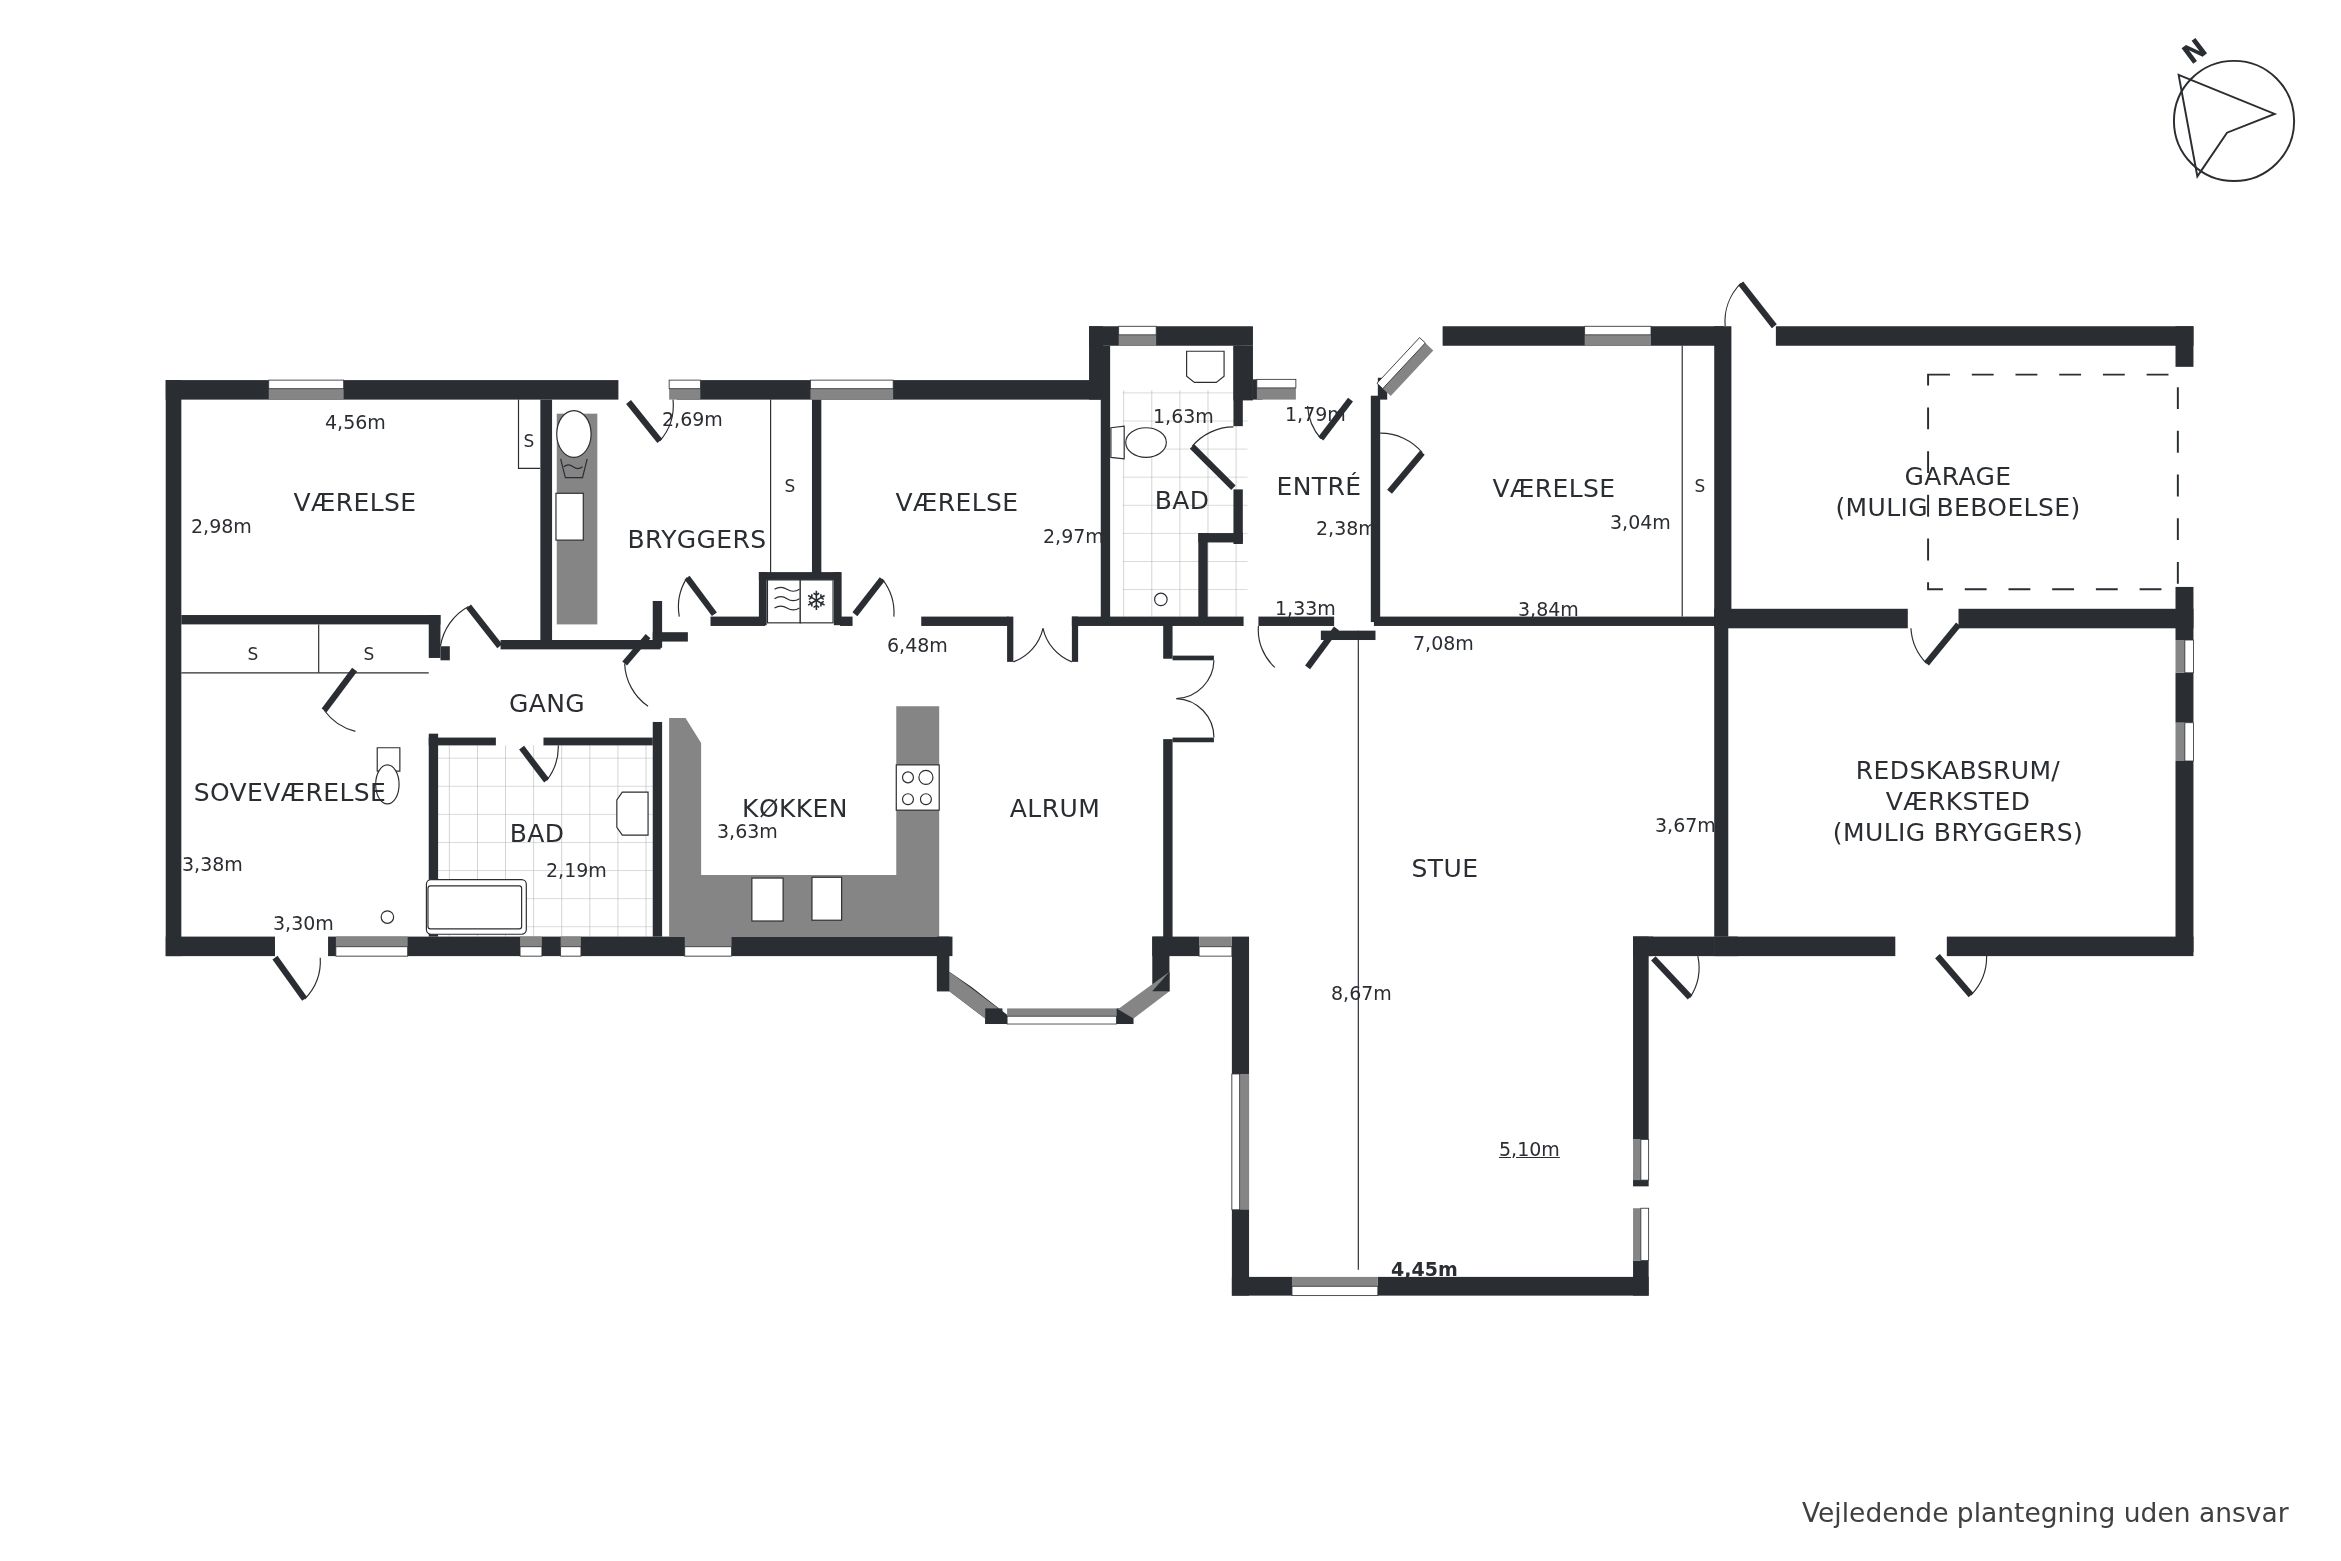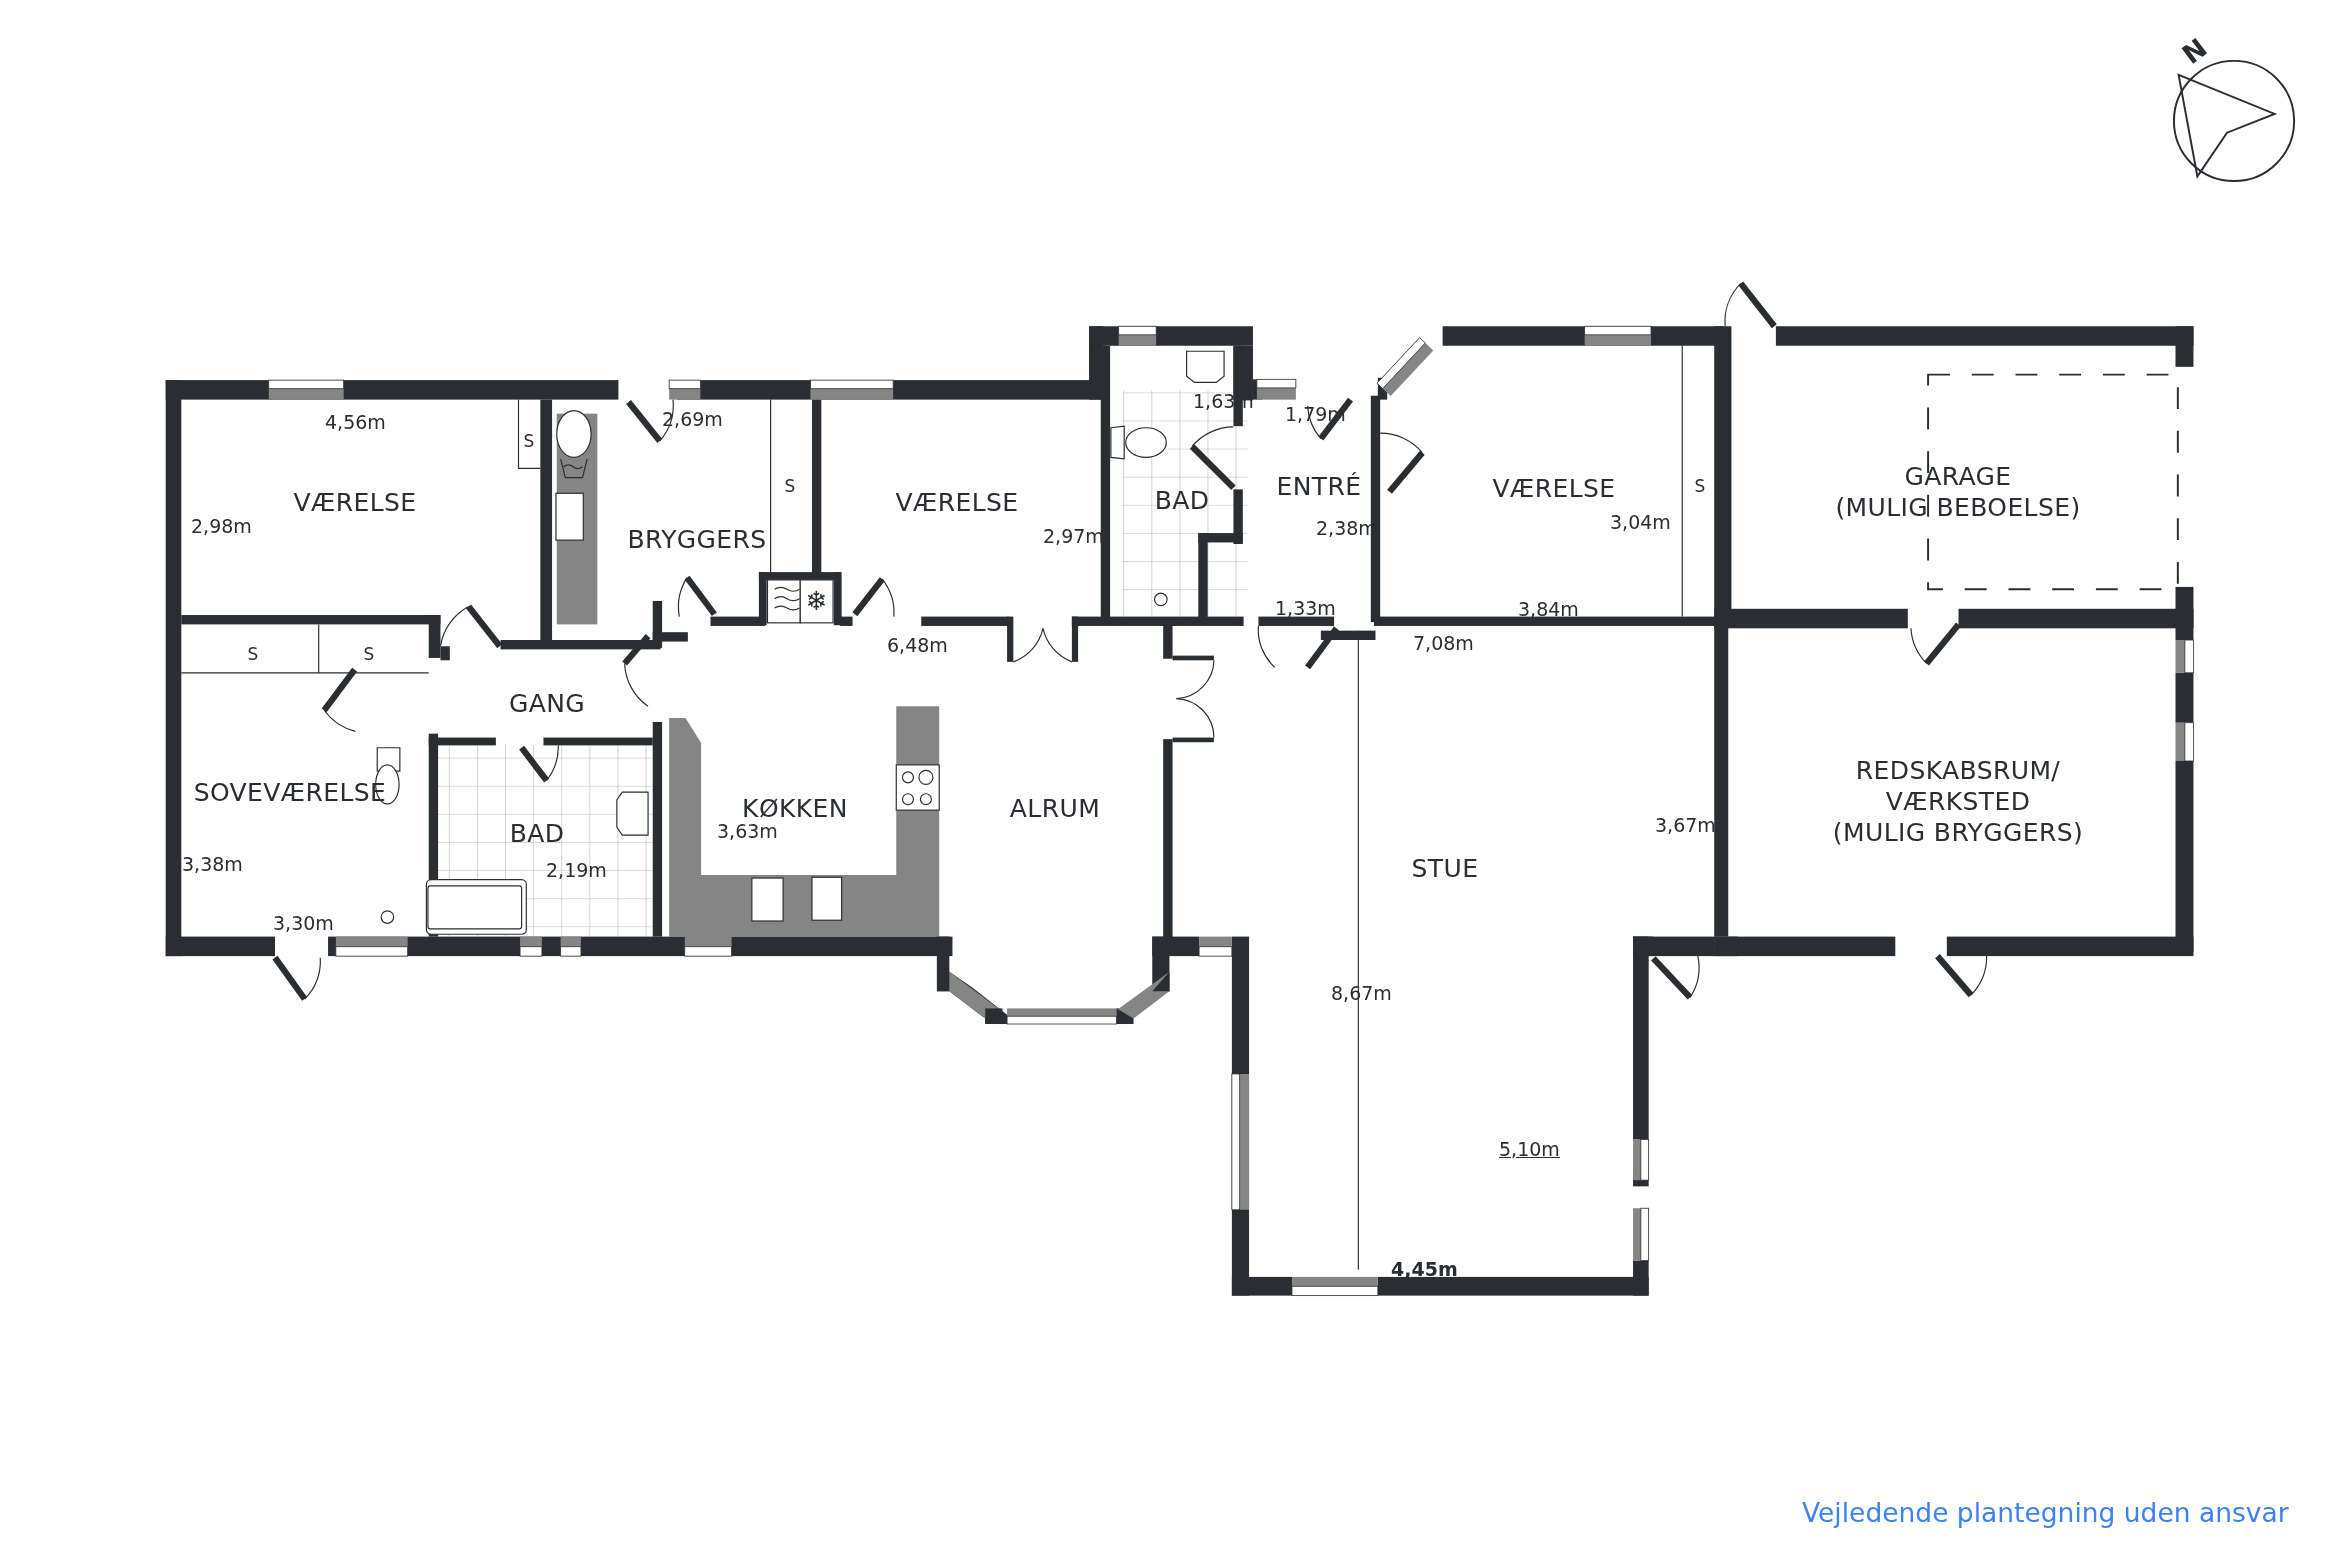--- a/index.html
+++ b/index.html
@@ -1,21 +1,21 @@
 <!DOCTYPE html>
 <html style="font-size:12.5px"><head>
 <meta charset="utf-8">
 <style>
   html,body{margin:0;padding:0;background:#ffffff;}
   body{width:2342px;height:1561px;position:relative;overflow:hidden;font-family:"DejaVu Sans","Liberation Sans",sans-serif;color:#2a2d31;}
   #plan{position:absolute;left:0;top:0;width:2342px;height:1561px;}
   .room-label{position:absolute;font-family:"DejaVu Sans","Liberation Sans",sans-serif;font-size:25px;letter-spacing:0.4px;color:#2a2d31;text-align:center;white-space:pre-line;line-height:31px;transform:translate(-50%,-50%);}
   .dim{position:absolute;font-family:"DejaVu Sans","Liberation Sans",sans-serif;font-size:19px;color:#2a2d31;white-space:nowrap;}
   .s-label{position:absolute;font-size:17px;color:#2a2d31;transform:translate(-50%,-50%);}
-  .disclaimer{position:absolute;left:1802px;top:1497px;font-family:"DejaVu Sans","Liberation Sans",sans-serif;font-size:26.5px;color:#3b82f6;}
+  .disclaimer{position:absolute;left:1802px;top:1497px;font-family:"DejaVu Sans","Liberation Sans",sans-serif;font-size:26.5px;color:#404040;}
 </style>
 </head>
 <body>
 
 <svg id="plan" width="2342" height="1561" viewBox="0 0 3000 2000" xmlns="http://www.w3.org/2000/svg">
   <defs>
     <pattern id="tiles" width="36" height="36" patternUnits="userSpaceOnUse">
       <rect width="36" height="36" fill="#fff"></rect>
       <path d="M36 0 V36 M0 36 H36" stroke="#b5b5b5" stroke-width="1.5" fill="none"></path>
     </pattern>
@@ -349,21 +349,21 @@
 <div class="s-label" style="left:253px;top:654px;">S</div>
 <div class="s-label" style="left:369px;top:654px;">S</div>
 <div class="s-label" style="left:790px;top:486px;">S</div>
 <div class="s-label" style="left:1700px;top:486px;">S</div>
 
 <div class="dim" style="left:325px;top:411px;">4,56m</div>
 <div class="dim" style="left:191px;top:515px;">2,98m</div>
 <div class="dim" style="left:662px;top:408px;">2,69m</div>
 <div class="dim" style="left:1043px;top:525px;">2,97m</div>
 <div class="dim" style="left:887px;top:634px;">6,48m</div>
-<div class="dim" style="left:1153px;top:390px;padding-left:40px;">1,63m</div>
+<div class="dim" style="left:1153px;top:405px;">1,63m</div>
 <div class="dim" style="left:1285px;top:403px;text-align:center;">1,79m</div>
 <div class="dim" style="left:1316px;top:517px;">2,38m</div>
 <div class="dim" style="left:1275px;top:597px;">1,33m</div>
 <div class="dim" style="left:1610px;top:511px;">3,04m</div>
 <div class="dim" style="left:1518px;top:598px;">3,84m</div>
 <div class="dim" style="left:1413px;top:632px;">7,08m</div>
 <div class="dim" style="left:182px;top:813px;margin-top:40px;">3,38m</div>
 <div class="dim" style="left:273px;top:912px;">3,30m</div>
 <div class="dim" style="left:546px;top:859px;">2,19m</div>
 <div class="dim" style="left:717px;top:820px;">3,63m</div>

